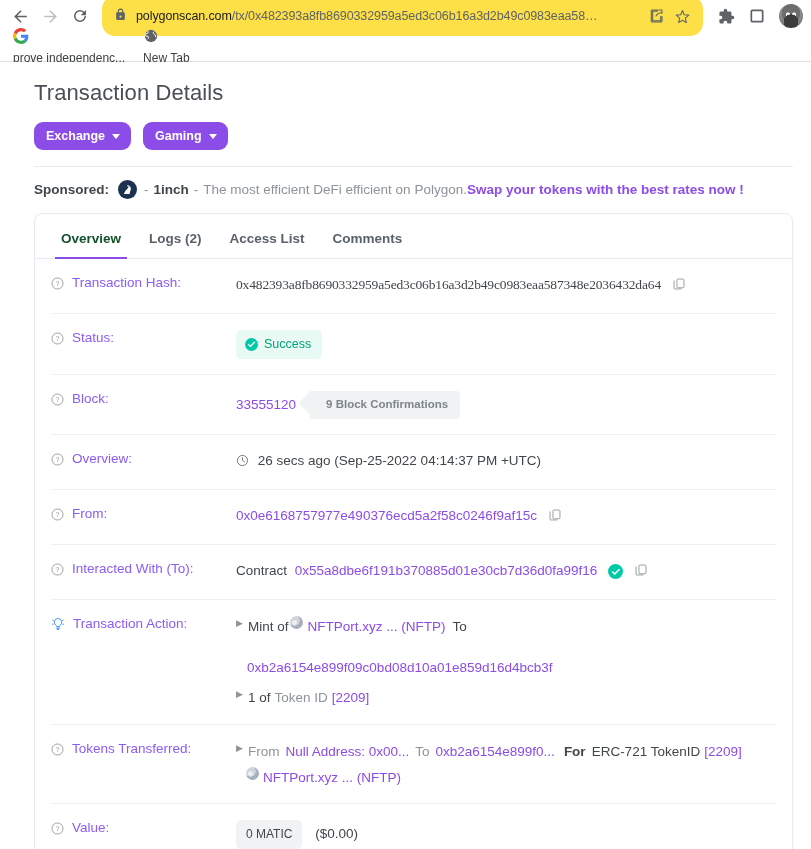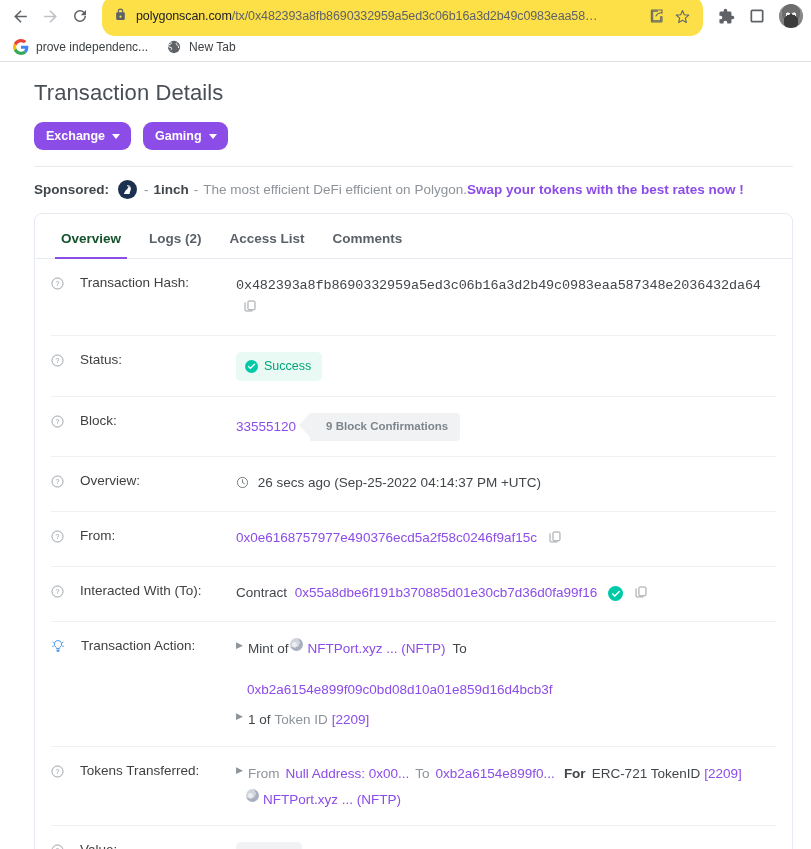--- a/index.html
+++ b/index.html
@@ -89,27 +89,27 @@
 
   .bookmarks-bar {
     height: 29px;
     display: flex;
     align-items: center;
     padding: 0 6px;
     gap: 4px;
   }
   .bookmark {
     display: flex;
-    align-items: center;
     gap: 7px;
     padding: 3px 7px;
     border-radius: 4px;
     font-size: 12px;
     color: #3c4043;
     white-space: nowrap;
+    flex-direction: column;
   }
   .bm-ico { width: 16px; height: 16px; display:block; flex:0 0 auto; }
 
   
   .page {
     background: #ffffff;
     padding: 0;
     height: 787px;
     overflow: hidden;
     position: relative;
@@ -211,38 +211,38 @@
     border-bottom: 1px solid #eef0f4;
     font-size: 13.5px;
     color: #41464b;
     min-height: 48px;
   }
   .row:last-child { border-bottom: none; }
   .row-label {
     flex: 0 0 185px;
     display: flex;
     align-items: flex-start;
-    gap: 16px;
-    color: #404040;
+    gap: 8px;
+    color: #8b5cf6;
     font-size: 13.5px;
     padding-top: 1px;
   }
   .row-value {
     flex: 1 1 auto;
     min-width: 0;
     color: #41464b;
     line-height: 1.55;
     padding-top: 1px;
   }
 
   .q-icon { flex: 0 0 auto; margin-top: 2px; }
   .bulb-icon { flex: 0 0 auto; margin-top: 1px; }
 
   .mono-hash {
-    font-family: Liberation Mono, monospace;
+    font-family: Liberation Serif, serif;
     letter-spacing: -0.15px;
     font-size: 13.5px;
     color: #41464b;
     margin-top: 32px;
   }
   .copy-ico { display: inline-block; vertical-align: -2px; margin-left: 7px; cursor: pointer; }
 
   .badge-success {
     display: inline-flex;
     align-items: center;

